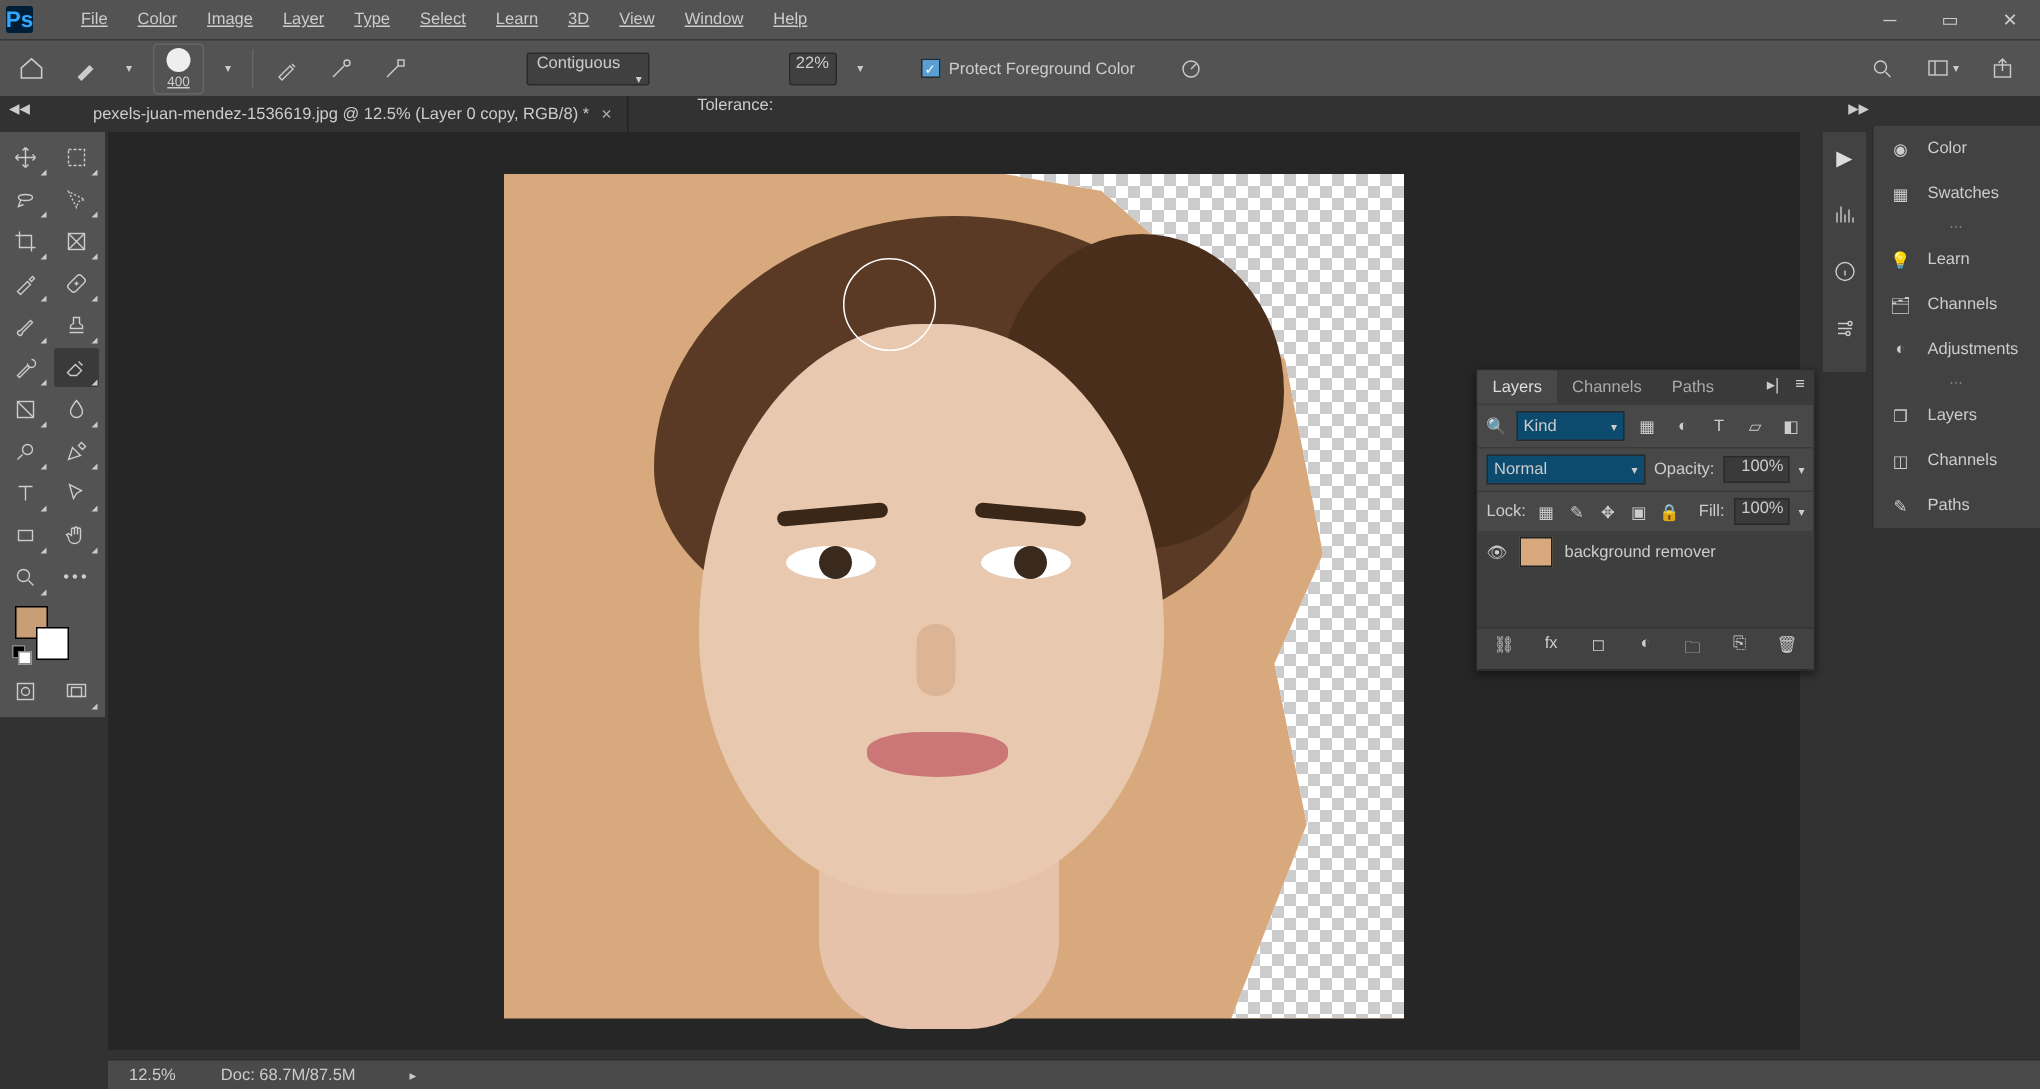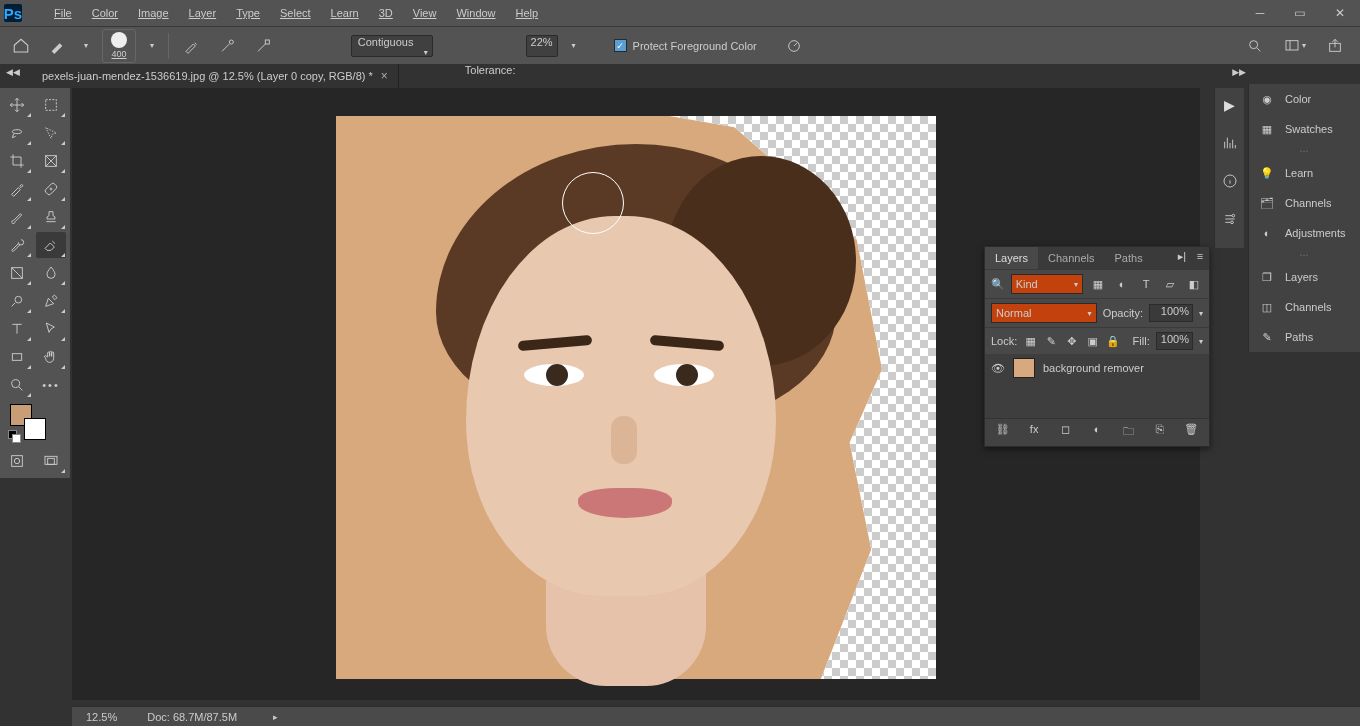--- a/index.html
+++ b/index.html
@@ -18,21 +18,21 @@
 .brush-preview { width:34px; height:34px; display:flex; flex-direction:column; align-items:center; justify-content:center; border:1px solid #666; border-radius:3px; }
 .brush-circle { width:16px; height:16px; border-radius:50%; background:#eee; }
 .brush-size { font-size:9px; margin-top:1px;text-decoration:underline; }
 .drop-arrow { width:12px; font-size:8px; text-align:center; }
 .opt-label { font-size:11px; color:#ccc;margin-top:48px; }
 .opt-select { background:#404040; border:1px solid #2a2a2a; height:22px; padding:0 20px 0 6px; color:#ccc; position:relative; border-radius:2px; }
 .opt-input { background:#404040; border:1px solid #2a2a2a; width:32px; height:22px; padding:0 4px; color:#ccc; border-radius:2px; }
 #search-group { margin-left:auto; display:flex; gap:14px; padding-right:12px; }
 
 
-#tabbar { height:24px; background:#323232; display:flex; align-items:center; padding-left:32px; }
+#tabbar { height:24px; background:#323232; display:flex; align-items:center; padding-left:52px; }
 .doc-tab { background:#323232; padding:0 10px; height:24px; display:flex; align-items:center; gap:8px; border-right:1px solid #222; font-size:11px; color:#ddd; }
 .doc-close { font-size:12px; color:#aaa; }
 .collapse-handle { position:absolute; top:66px; font-size:9px; color:#ccc; padding:1px 2px;}
 #collapse-left { left:4px; }
 #collapse-right { right:112px; }
 
 
 #tools { position:absolute; left:0; top:88px; width:70px; background:#535353; padding:4px 2px; display:grid; grid-template-columns:1fr 1fr; gap:2px; }
 .tool { width:30px; height:26px; display:flex; align-items:center; justify-content:center; position:relative; border-radius:2px; }
 .tool.active { background:#3a3a3a; }
@@ -86,21 +86,21 @@
 .panel-group-head { font-size:9px; color:#888; text-align:center; padding:2px 0; letter-spacing:1px;}
 .pl-icon { width:16px; height:16px; display:flex; align-items:center; justify-content:center; }
 
 
 #layers-panel { position:absolute; right:150px; top:246px; width:226px; background:#484848; border:1px solid #2c2c2c; box-shadow:0 2px 6px rgba(0,0,0,.5);}
 .lp-tabs { display:flex; background:#3a3a3a;}
 .lp-tab { padding:5px 10px; font-size:11px; color:#aaa;}
 .lp-tab.active { background:#484848; color:#ddd;}
 .lp-tabs .spacer{flex:1;}
 .lp-row { display:flex; align-items:center; gap:6px; padding:4px 6px; border-top:1px solid #3a3a3a;}
-.lp-select { flex:1; background:#c2410c; border:1px solid #2a2a2a; height:20px; padding:0 4px; display:flex; align-items:center; justify-content:space-between;}
+.lp-select { flex:1; background:#0c4a6e; border:1px solid #2a2a2a; height:20px; padding:0 4px; display:flex; align-items:center; justify-content:space-between;}
 .lp-mini { width:18px; height:18px; display:flex; align-items:center; justify-content:center; color:#ccc;}
 .lp-input { width:44px; background:#3a3a3a; border:1px solid #2a2a2a; height:18px; padding:0 3px; text-align:right;}
 #layer-entries { height:64px; background:#3e3e3e;}
 .layer-entry { display:flex; align-items:center; gap:8px; padding:4px 6px;}
 .eye-icon { width:14px; text-align:center;}
 .thumb { width:22px; height:20px; background:#d7a97c; border:1px solid #222;}
 .lp-footer { display:flex; justify-content:space-around; padding:4px 2px; background:#424242; border-top:1px solid #333;}
 .lp-footer span{ width:18px; text-align:center; color:#ccc;}
 
 

